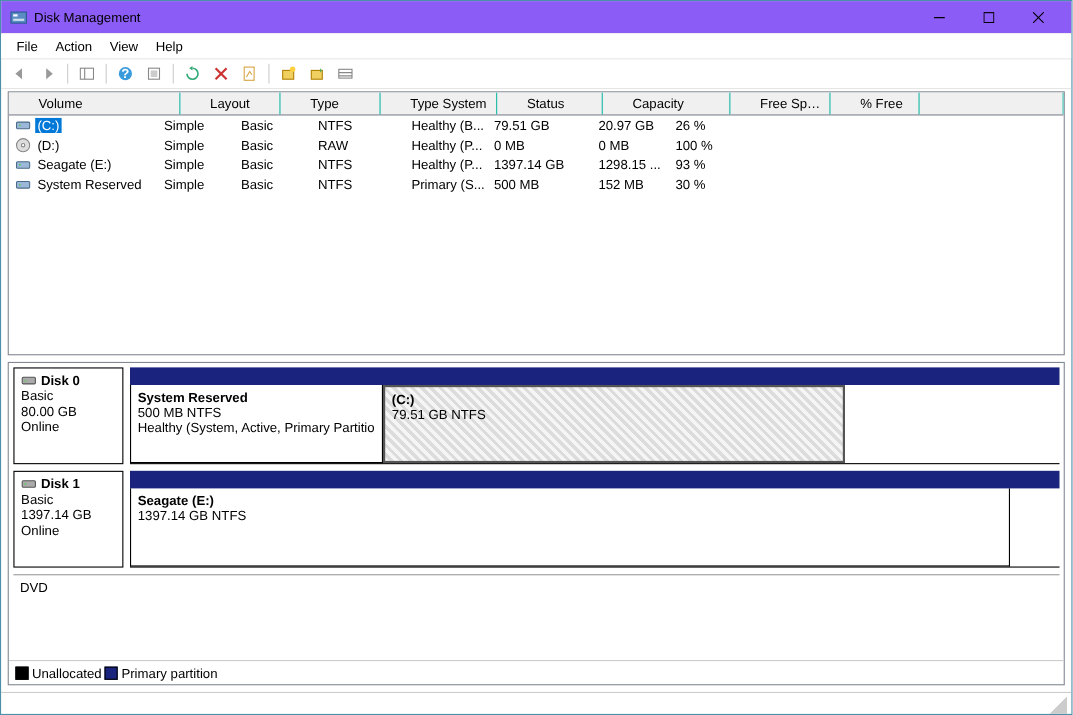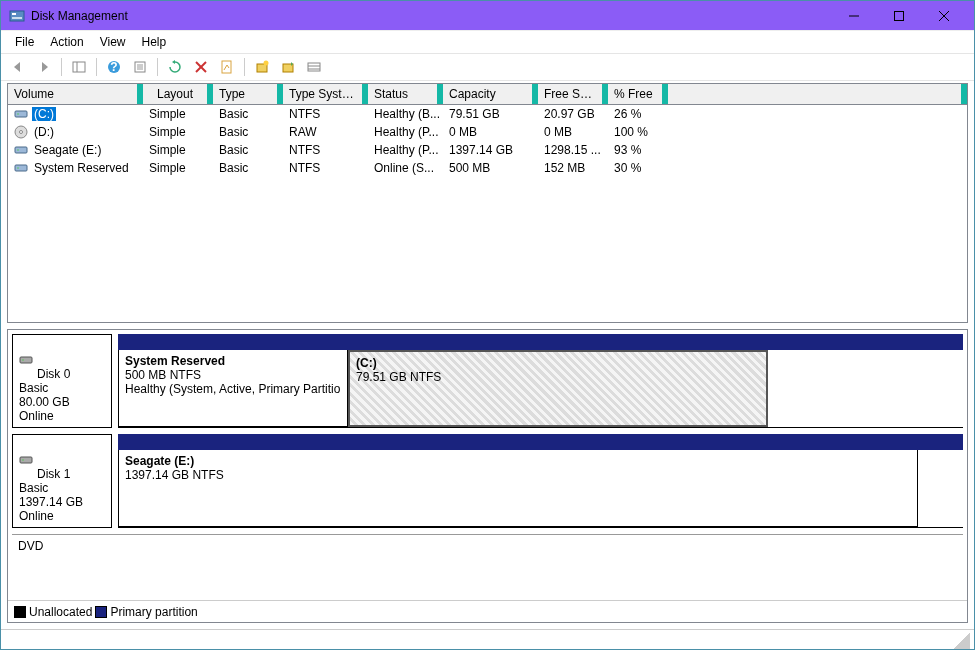--- a/index.html
+++ b/index.html
@@ -14,36 +14,36 @@
 .menubar-item { padding: 2px 8px; cursor: pointer; }
 
 .toolbar { display: flex; align-items: center; height: 28px; padding: 0 6px; gap: 4px; border-top: 1px solid #e5e5e5; border-bottom: 1px solid #e5e5e5; }
 .toolbar-btn { width: 22px; height: 22px; display: flex; align-items: center; justify-content: center; cursor: pointer; border: 1px solid transparent; }
 .toolbar-sep { width: 1px; height: 18px; background: #ccc; margin: 0 2px; }
 
 .content { flex: 1; display: flex; flex-direction: column; padding: 2px 6px 6px 6px; overflow: hidden; }
 
 .volume-list { border: 1px solid #828790; background: #fff; height: 240px; display: flex; flex-direction: column; overflow: hidden; }
 .vol-head { display: flex; border-bottom: 1px solid #828790; background: #f0f0f0; flex-shrink: 0; }
-.vol-head-cell { border-right: 6px solid #14b8a6; padding: 3px 6px; overflow: hidden; white-space: nowrap; text-overflow: ellipsis; cursor: pointer; }
+.vol-head-cell { border-right: 1px solid #14b8a6; padding: 3px 6px; overflow: hidden; white-space: nowrap; text-overflow: ellipsis; cursor: pointer; margin-left: 21px; }
 .vol-body { flex: 1; overflow: auto; }
 .vol-row { display: flex; height: 18px; align-items: center; }
 .vol-cell { padding: 0 6px; overflow: hidden; white-space: nowrap; text-overflow: ellipsis; display: flex; align-items: center; gap: 4px; }
 .vol-cell.selected-cell .vol-label { background: #0078d7; color: #fff; }
 .vol-label { padding: 0 2px; }
 .vol-icon { width: 14px; height: 14px; flex-shrink: 0; }
 
-.c-w0 { width: 135px; } .c-w1 { width: 70px; text-align: center; } .c-w2 { width: 70px; } .c-w3 { width: 85px; } .c-w4 { width: 75px; } .c-w5 { width: 95px; } .c-w6 { width: 70px; } .c-w7 { width: 60px; } .c-wlast { flex: 1; }
+.c-w0 { width: 135px; } .c-w1 { width: 70px; } .c-w2 { width: 70px; } .c-w3 { width: 85px; } .c-w4 { width: 75px; } .c-w5 { width: 95px; } .c-w6 { width: 70px; } .c-w7 { width: 60px; } .c-wlast { flex: 1; }
 
 .graphical { flex: 1; border: 1px solid #828790; margin-top: 6px; display: flex; flex-direction: column; overflow: hidden; }
 .graph-scroll { flex: 1; overflow-y: scroll; padding: 4px 4px; }
 .disk-row { display: flex; margin-bottom: 6px; min-height: 88px; }
 .disk-info { width: 100px; border: 1px solid #000; background: #fff; padding: 4px 6px; display: flex; flex-direction: column; }
 .disk-info .icon-row { display: flex; align-items: center; gap: 4px; }
-.disk-info .disk-name { font-weight: normal; margin-top: 28px; }
+.disk-info .disk-name { font-weight: bold; }
 .disk-parts { flex: 1; display: flex; flex-direction: column; margin-left: 6px; }
 .part-bar { height: 16px; background: #1a237e; }
 .part-body { flex: 1; display: flex; border-bottom: 1px solid #000; }
 .partition { border: 1px solid #000; border-top: none; padding: 4px 6px; display: flex; flex-direction: column; overflow: hidden; min-width: 0; }
 .partition .pname { font-weight: bold; }
 .partition.selected { background: repeating-linear-gradient(45deg, #f5f5f5, #f5f5f5 3px, #dcdcdc 3px, #dcdcdc 6px); border: 2px solid #555; }
 .cdrom-row .disk-info { flex: 1; border: none; border-top: 1px solid #999; }
 
 .legend { height: 22px; border-top: 1px solid #ccc; padding: 2px 6px; display: flex; align-items: center; gap: 3px; }
 .legend-sw { width: 12px; height: 12px; border: 1px solid #000; }
@@ -238,21 +238,21 @@
               <svg viewBox="0 0 14 14">
                 <rect x="1" y="4" width="12" height="6" rx="1" fill="#9cb8d8" stroke="#4a6a8a"></rect>
                 <circle cx="4" cy="7" r="0.8" fill="#5c5"></circle>
               </svg>
             </span>
             <span class="vol-label">System Reserved</span>
           </div>
           <div class="vol-cell c-w1">Simple</div>
           <div class="vol-cell c-w2">Basic</div>
           <div class="vol-cell c-w3">NTFS</div>
-          <div class="vol-cell c-w4">Online (S...</div>
+          <div class="vol-cell c-w4">Primary (S...</div>
           <div class="vol-cell c-w5">500 MB</div>
           <div class="vol-cell c-w6">152 MB</div>
           <div class="vol-cell c-w7">30 %</div>
         </div>
       </div>
   </div>
 
   <div class="graphical">
     <div class="graph-scroll" id="graph-scroll">
         <div class="disk-row">

